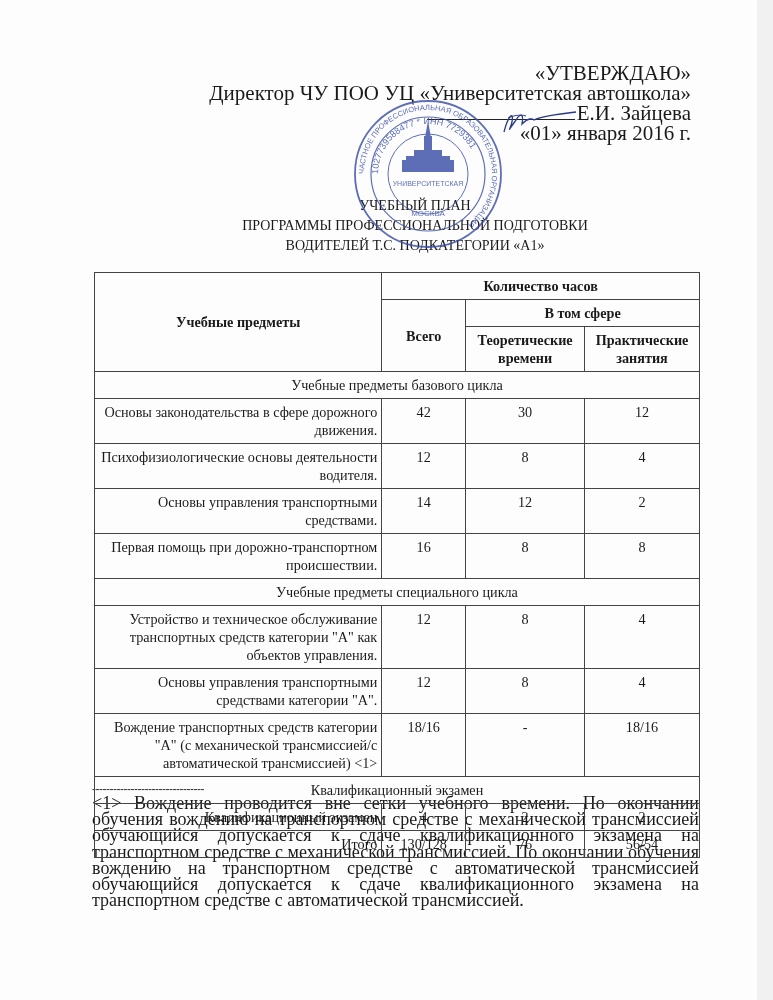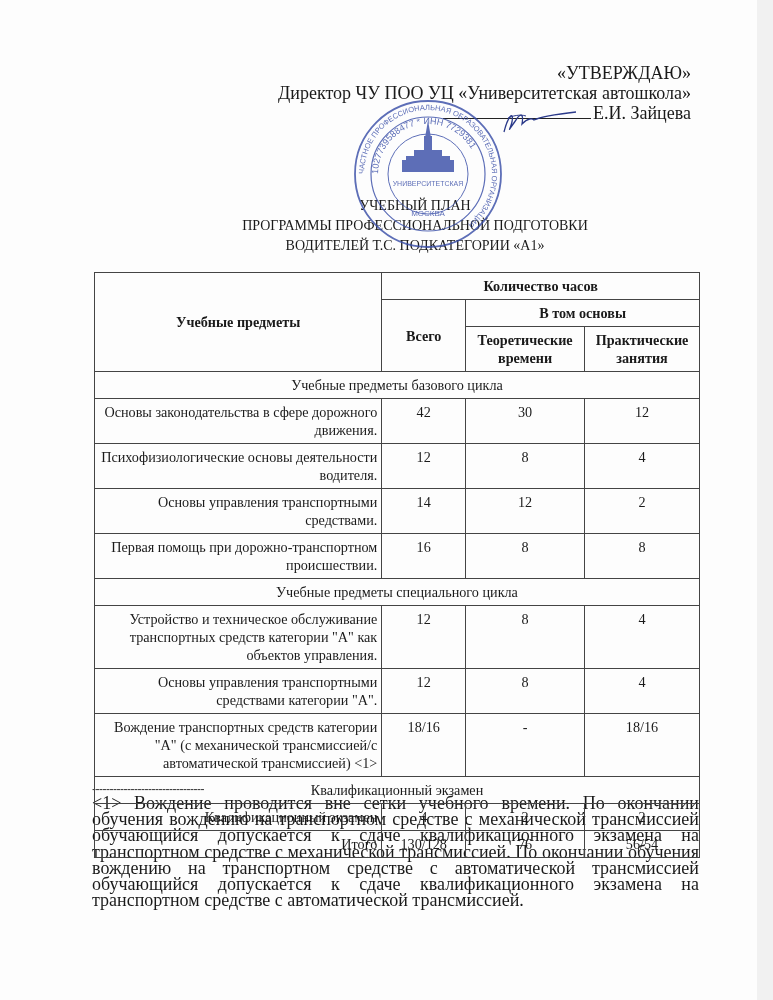--- a/index.html
+++ b/index.html
@@ -3,21 +3,21 @@
 <meta charset="utf-8">
 <style>
   html, body { margin: 0; padding: 0; }
   body {
     width: 773px; height: 1000px; position: relative; overflow: hidden;
     background: #fdfdfd;
     font-family: "Liberation Serif", "DejaVu Serif", serif;
     color: #1a1a1a;
   }
   .edge-strip { position: absolute; right: 0; top: 0; width: 16px; height: 1000px; background: #f1f1f1; }
-  .approval { position: absolute; right: 82px; top: 63px; text-align: right; font-size: 18px; line-height: 20px; }
+  .approval { position: absolute; right: 82px; top: 63px; text-align: right; font-size: 21px; line-height: 20px; }
   .approval .line { white-space: nowrap; }
   .sign-line { display: inline-block; width: 148px; border-bottom: 1px solid #222; height: 14px; vertical-align: baseline; margin-right: 2px; }
   .title { position: absolute; left: 150px; width: 530px; top: 196px; text-align: center; font-size: 14px; line-height: 20px; z-index: 2; }
   .stamp { position: absolute; left: 352px; top: 98px; width: 152px; height: 152px; z-index: 3; opacity: 0.82; pointer-events: none; }
   .signature { position: absolute; left: 498px; top: 108px; width: 80px; height: 30px; z-index: 3; }
   table.plan {
     position: absolute; left: 94px; top: 272px; width: 606px;
     border-collapse: collapse; font-size: 14.2px; line-height: 18px; z-index: 1;
   }
   table.plan td, table.plan th { border: 1.2px solid #444; padding: 4px 4px; vertical-align: top; }
@@ -31,20 +31,21 @@
 </style>
 </head>
 <body>
 
 <div class="edge-strip"></div>
 
 <div class="approval">
   <div class="line">«УТВЕРЖДАЮ»</div>
   <div class="line">Директор ЧУ ПОО УЦ «Университетская автошкола»</div>
   <div class="line"><span class="sign-line"></span><span>Е.И. Зайцева</span></div>
+  <div class="line">«01» января 2016 г.</div>
 </div>
 
 <svg class="signature" viewBox="0 0 80 30">
   <path d="M6 24 C10 8, 16 2, 14 14 C12 22, 8 26, 18 12 C22 6, 26 4, 24 16 C30 10, 34 10, 36 12 C44 8, 60 6, 78 4" fill="none" stroke="#2b3a8a" stroke-width="1.3"></path>
   <path d="M10 10 C14 8, 22 6, 28 8" fill="none" stroke="#2b3a8a" stroke-width="1"></path>
 </svg>
 
 <svg class="stamp" viewBox="0 0 152 152">
   <defs>
     <path id="outerArc" d="M76,76 m-64,0 a64,64 0 1,1 128,0 a64,64 0 1,1 -128,0"></path>
@@ -80,21 +81,21 @@
       <col class="c3">
       <col class="c4">
     </colgroup>
   <thead>
     <tr style="height:18px">
       <th rowspan="3">Учебные предметы</th>
       <th colspan="3">Количество часов</th>
     </tr>
     <tr style="height:18px">
       <th rowspan="2">Всего</th>
-      <th colspan="2">В том основы</th>
+      <th colspan="2">В том сфере</th>
     </tr>
     <tr style="height:38px">
       <th>Теоретические времени</th>
       <th>Практические занятия</th>
     </tr>
   </thead>
   <tbody id="tbody">
       <tr>
         <td class="section" colspan="4">Учебные предметы базового цикла</td>
       </tr>

